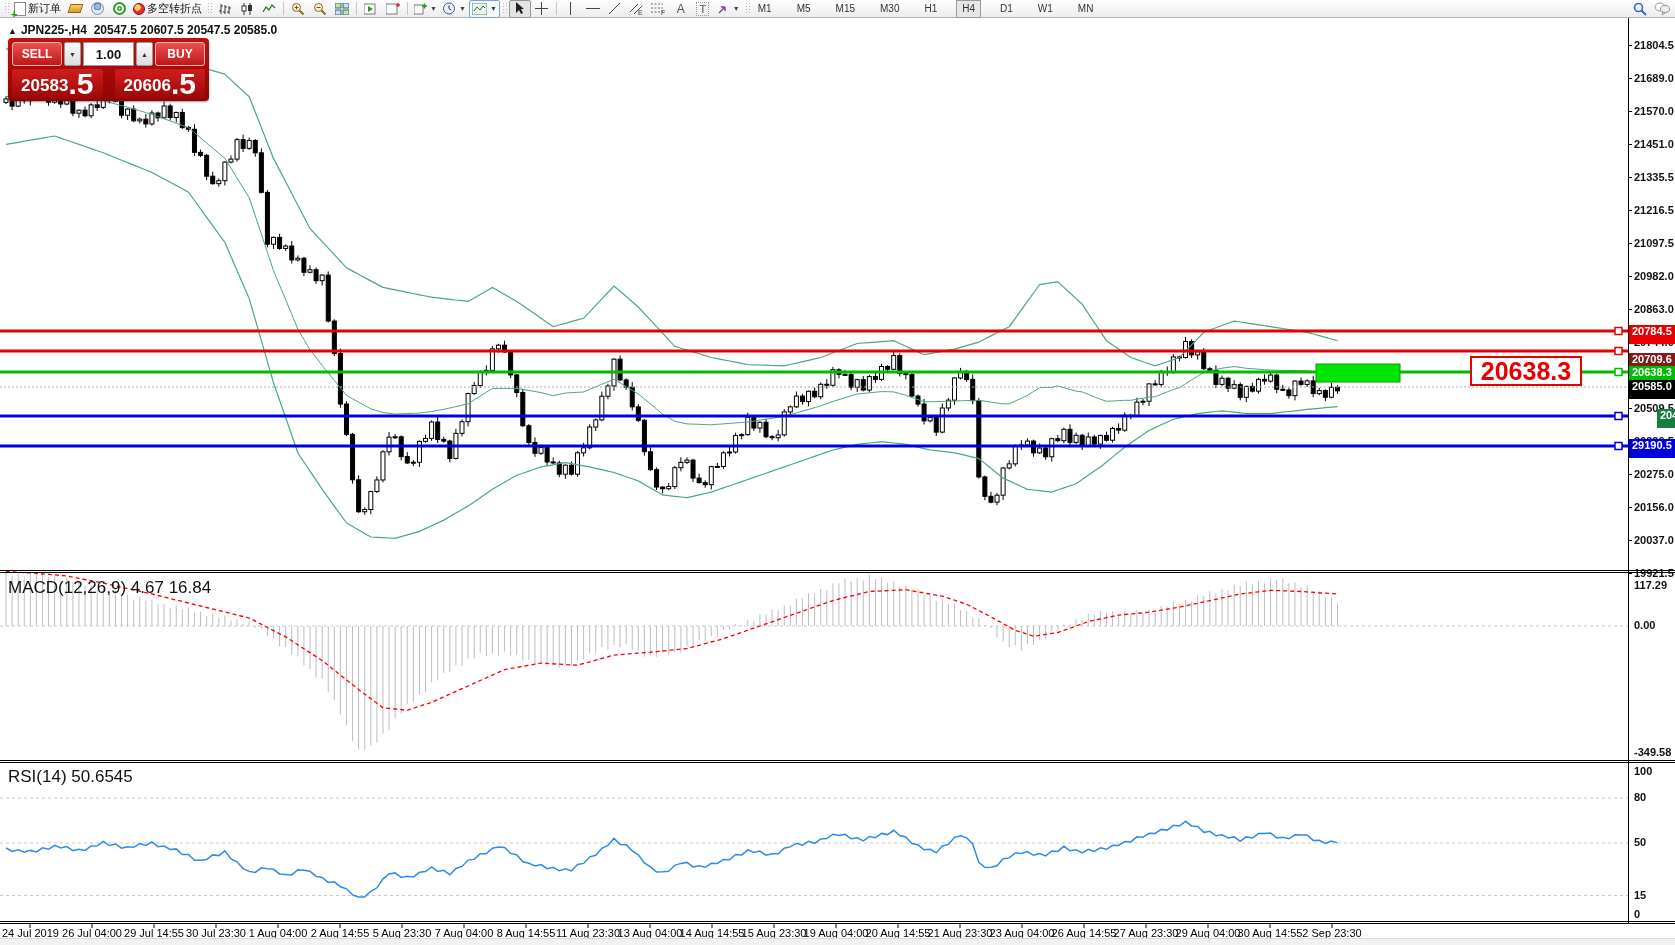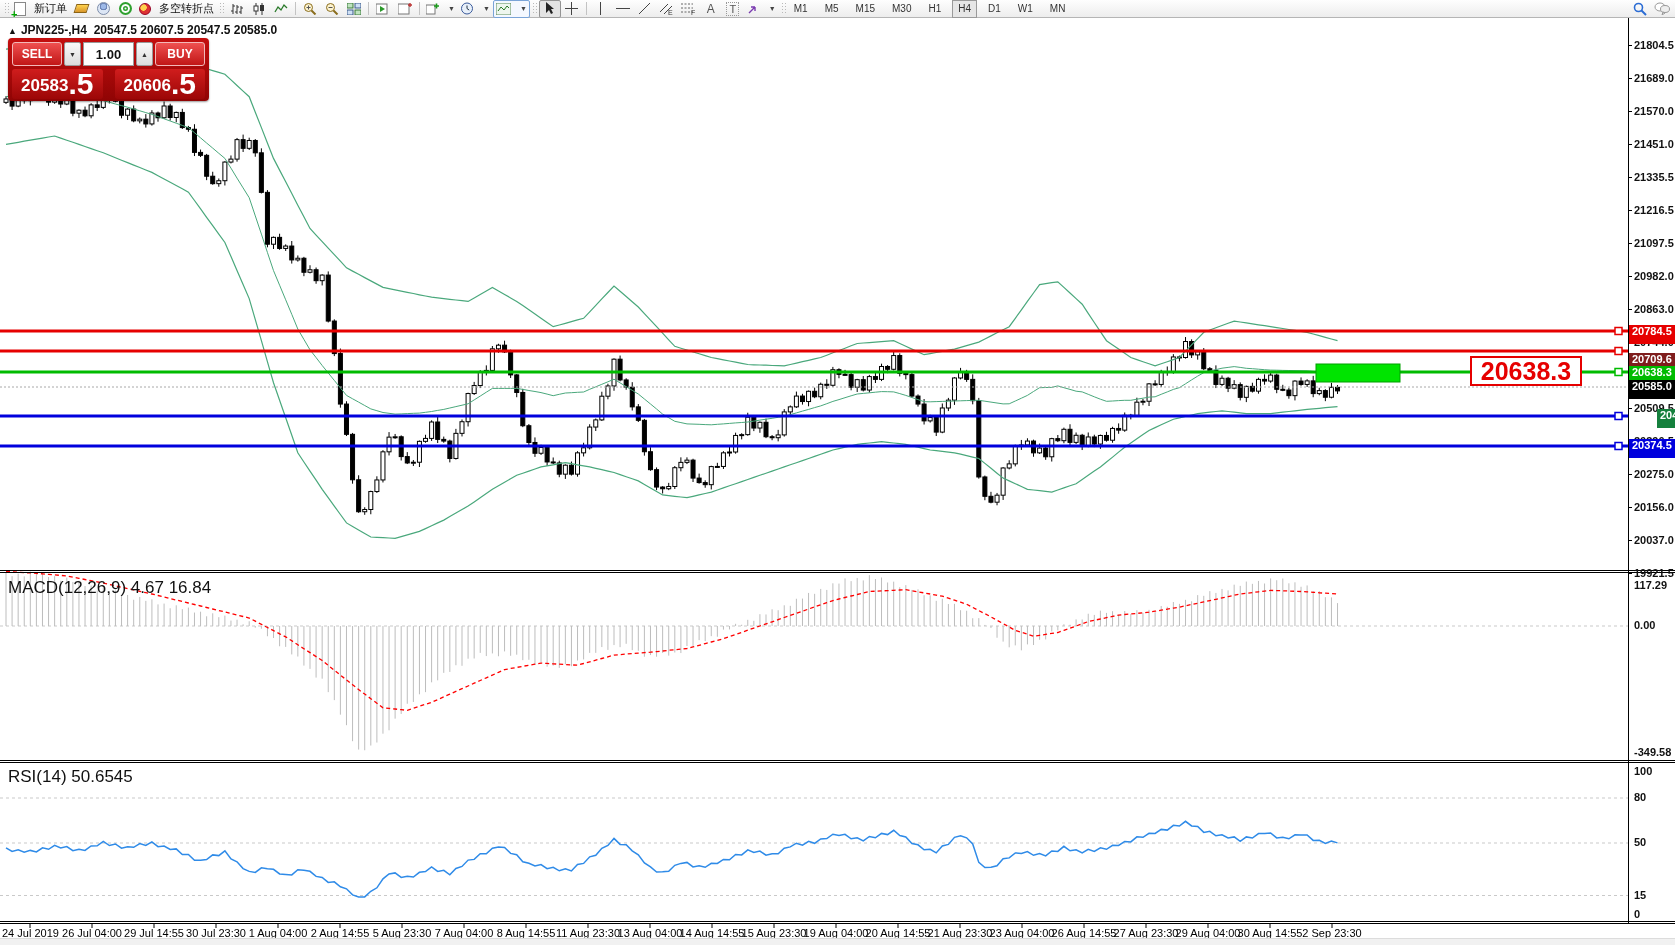--- a/index.html
+++ b/index.html
@@ -1,21 +1,21 @@
 <!DOCTYPE html>
 <html><head>
 <meta charset="utf-8">
 <style>
   html,body{margin:0;padding:0;background:#fff;font-family:"Liberation Sans",sans-serif;}
   #app{position:relative;width:1675px;height:945px;overflow:hidden;background:#fff;}
   
   .toolbar{position:absolute;left:0;top:0;width:1675px;height:18px;display:flex;align-items:center;
     background:linear-gradient(#fefefe,#ededed);border-bottom:1px solid #b5b5b5;padding:0 2px;box-sizing:border-box;}
   .tbtn{height:16px;min-width:16px;display:inline-flex;align-items:center;justify-content:center;
-    font-size:11px;color:#222;padding:0 2px;border:1px solid transparent;border-radius:2px;gap:8px;white-space:nowrap;text-align:right;}
+    font-size:11px;color:#222;padding:0 2px;border:1px solid transparent;border-radius:2px;gap:2px;white-space:nowrap;text-align:right;}
   .tbtn.pressed{background:#e3e3e3;border-color:#949494;}
   .tbtn.framed{background:#f4f8ff;border-color:#7aa4d8;}
   .tlabel{font-size:11px;color:#111;}
   .sep{width:1px;height:13px;background:#c3c3c3;margin:0 3px;flex:none;}
   .grip{width:5px;height:13px;margin:0 2px;flex:none;
     background-image:radial-gradient(#b9b9b9 34%,transparent 40%);background-size:3px 3px;}
   .dd{font-size:7px;color:#444;margin-left:1px;}
   .tf{font-size:10px;color:#333;padding:1px 5px;height:14px;display:inline-flex;align-items:center;border:1px solid transparent;}
   .tf.pressed{background:#e6e6e6;border-color:#9a9a9a;}
   .spacer{flex:1;}
@@ -205,21 +205,21 @@
     <span class="tbtn">
         <span style="font-size:11px;color:#555;border:1px dotted #999;padding:0 2px;">T</span>
       </span>
     <span class="tbtn">
       <svg width="13" height="12">
           <path d="M2 10L8 4M8 4h-4M8 4v4" stroke="#7a3ab0" fill="none" stroke-width="1.4"></path>
         </svg>
       <span class="dd">▼</span>
     </span>
     <span class="grip"></span>
-    <span id="tfbox" style="display:inline-flex;gap:5px;">
+    <span id="tfbox" style="display:inline-flex;gap:13px;">
         <span class="tf">M1</span>
         <span class="tf">M5</span>
         <span class="tf">M15</span>
         <span class="tf">M30</span>
         <span class="tf">H1</span>
         <span class="tf pressed">H4</span>
         <span class="tf">D1</span>
         <span class="tf">W1</span>
         <span class="tf">MN</span>
       </span>
@@ -1040,21 +1040,21 @@
         <div class="ptick" style="top: 516px;">20037.0</div>
         <div class="pdash" style="top: 555px;"></div>
         <div class="ptick" style="top: 549px;">19921.5</div>
       </div>
 
     <div class="plabel" style="top:307px;background:#e60000;">20784.5</div>
     <div class="plabel" style="top:335px;background:#7f1d1d;">20709.6</div>
     <div class="plabel" style="top:348px;background:#00bb00;">20638.3</div>
     <div class="plabel" style="top:362px;background:#000000;">20585.0</div>
     <div class="plabel" style="top:391px;background:#15803d;margin-left:28px;">20481.4</div>
-    <div class="plabel" style="top:421px;background:#0000dd;">20374.5</div>
+    <div class="plabel" style="top:421px;background:#0000dd;">29190.5</div>
 
     <div class="iaxis" style="top:561px;">117.29</div>
     <div class="iaxis" style="top:601px;">0.00</div>
     <div class="iaxis" style="top:728px;">-349.58</div>
     <div class="iaxis" style="top:747px;">100</div>
     <div class="iaxis" style="top:773px;">80</div>
     <div class="iaxis" style="top:818px;">50</div>
     <div class="iaxis" style="top:871px;">15</div>
     <div class="iaxis" style="top:890px;">0</div>
 

